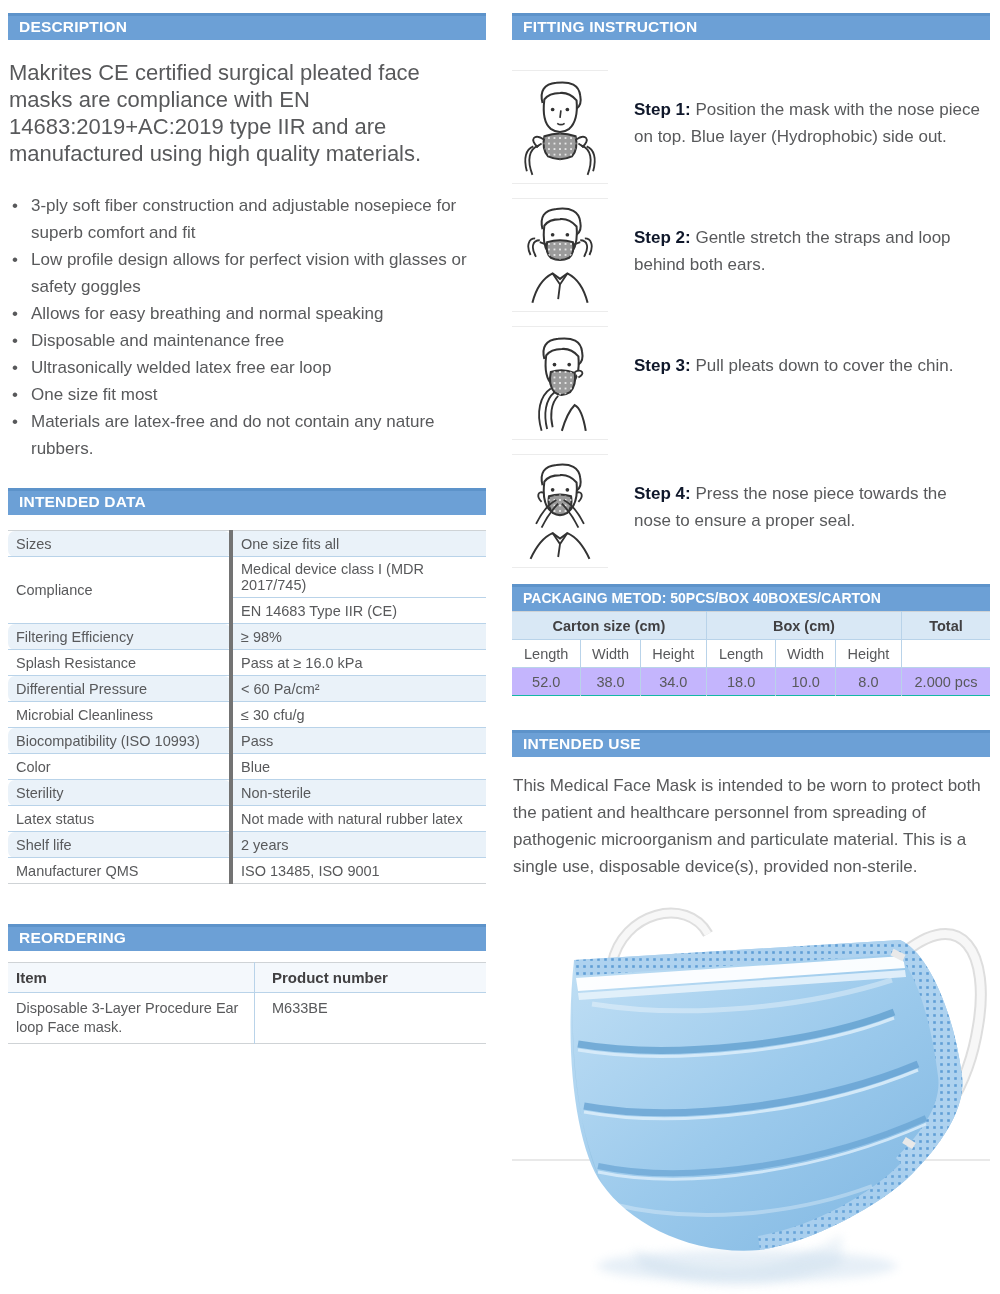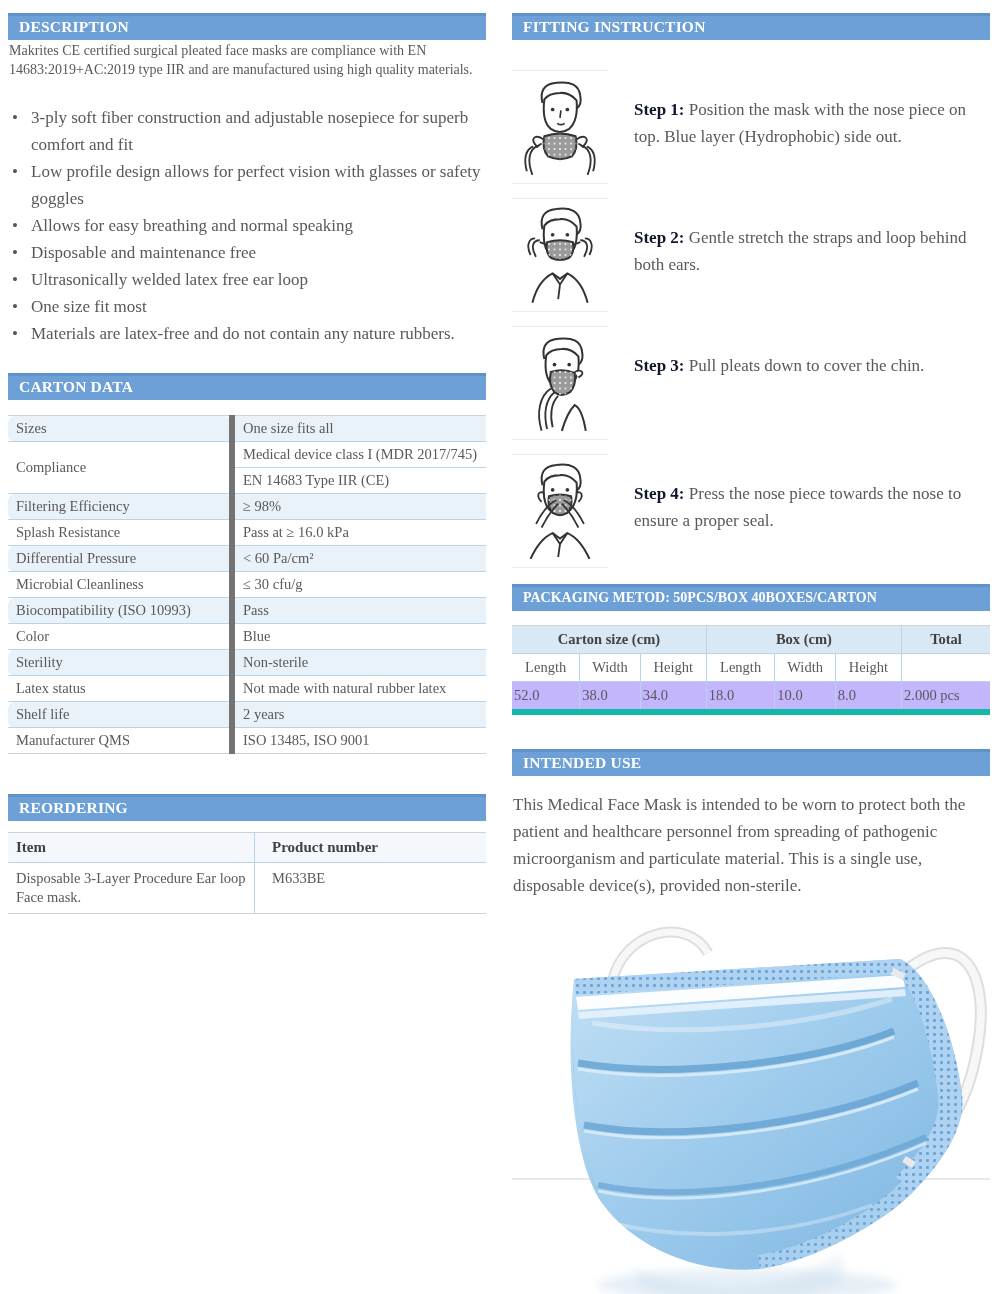--- a/index.html
+++ b/index.html
@@ -1,54 +1,54 @@
 <!DOCTYPE html>
 <html><head>
 <meta charset="utf-8">
 <style>
   html,body{margin:0;padding:0;background:#fff;}
   .page{position:relative;width:1000px;height:1294px;background:#fff;overflow:hidden;
-        font-family:Liberation Serif, serif;color:#58595b;}
+        font-family:Liberation Sans, sans-serif;color:#58595b;}
   .col{position:absolute;top:13px;width:478px;}
   .col.left{left:8px;}
   .col.right{left:512px;}
 
   .section-header{height:27px;display:flex;align-items:center;
     background:linear-gradient(180deg,#5d93ca 0,#5d93ca 3px,#6ca0d6 3px);
     color:#fff;font-weight:bold;font-size:15.5px;letter-spacing:.2px;padding:0 11px;box-sizing:border-box;}
   .section-header.wide{font-size:14px;letter-spacing:0;}
 
-  .intro{margin:1px 0 0 1px;font-size:14px;line-height:19px;}
+  .intro{margin:19px 0 0 1px;font-size:22px;line-height:27px;}
   ul.bullets{margin:25px 0 0 1px;padding:0;list-style:none;font-size:17px;line-height:27px;}
   ul.bullets li{position:relative;padding-left:22px;}
   ul.bullets li::before{content:"•";position:absolute;left:3px;color:#58595b;}
 
   table{border-collapse:collapse;width:100%;font-size:14.5px;color:#58595b;}
 
   .pd-table{margin-top:15px;border-top:1px solid #cfd3d6;border-bottom:1px solid #cfd3d6;}
   .pd-table td{padding:4px 8px;height:17px;border-top:1px solid #b9d3e9;}
   .pd-table tr:first-child td{border-top:none;}
-  .pd-table td.lbl{width:205px;border-right:6px solid #737373;border-radius:7px;}
+  .pd-table td.lbl{width:205px;border-right:4px solid #737373;border-radius:7px;}
   .pd-table tr.tint{background:#eaf2f9;}
 
   .re-table{margin-top:11px;border-top:1px solid #cfd3d6;border-bottom:1px solid #cfd3d6;}
   .re-table th{font-size:15px;color:#414042;text-align:left;padding:6px 8px;border-right:1px solid #b9d3e9;border-bottom:1px solid #b9d3e9;background:#f4f8fc;}
   .re-table th:last-child,.re-table td:last-child{border-right:none;padding-left:17px;}
   .re-table td{vertical-align:top;padding:6px 8px;border-right:1px solid #b9d3e9;line-height:19px;}
   .re-table td.w1,.re-table th.w1{width:230px;}
 
   .step{display:flex;margin-bottom:14px;}
   .steps{margin-top:30px;}
   .step-icon{width:96px;height:112px;flex:none;margin-right:26px;
     border-top:1px solid #ececec;border-bottom:1px solid #ececec;
     display:flex;align-items:center;justify-content:center;}
   .step-text{font-size:17px;line-height:27px;padding-top:9px;width:352px;}
   .step-text b{color:#0f172a;}
 
-  .pk-table{margin-top:14px;border-top:1px solid #cfd3d6;border-bottom:6px solid #14b8a6;}
+  .pk-table{text-align:center;border-top:1px solid #cfd3d6;border-bottom:1px solid #14b8a6;}
   .pk-table th,.pk-table td{border:1px solid #b9d3e9;border-top:none;height:25px;padding:1px 2px;font-weight:normal;}
   .pk-table th:first-child,.pk-table td:first-child{border-left:none;}
   .pk-table th:last-child,.pk-table td:last-child{border-right:none;}
   .pk-table tr.grp th{background:#d9e8f5;font-weight:bold;color:#414042;font-size:14.5px;}
   .pk-table tr.sub th{background:#fff;}
   .pk-table tr.val td{background:#c4b5fd;border-bottom:none;}
 
   .intended{margin:15px 0 0 1px;font-size:17px;line-height:27px;}
 
   .mask-photo{position:relative;margin-top:14px;height:402px;}
@@ -93,21 +93,21 @@
       <li>3-ply soft fiber construction and adjustable nosepiece for superb comfort and fit</li>
       <li>Low profile design allows for perfect vision with glasses or safety goggles</li>
       <li>Allows for easy breathing and normal speaking</li>
       <li>Disposable and maintenance free</li>
       <li>Ultrasonically welded latex free ear loop</li>
       <li>One size fit most</li>
       <li>Materials are latex-free and do not contain any nature rubbers.</li>
     </ul>
 
     <div class="section-header" style="margin-top:26px">
-      <span class="hdr-title">CARTON DATA</span>
+      <span class="hdr-title">INTENDED DATA</span>
     </div>
 
     <table class="pd-table">
       <tbody>
       <tr class="tint">
         <td class="lbl">Sizes</td>
         <td>One size fits all</td>
       </tr>
       <tr>
         <td class="lbl" rowspan="2">Compliance</td>

